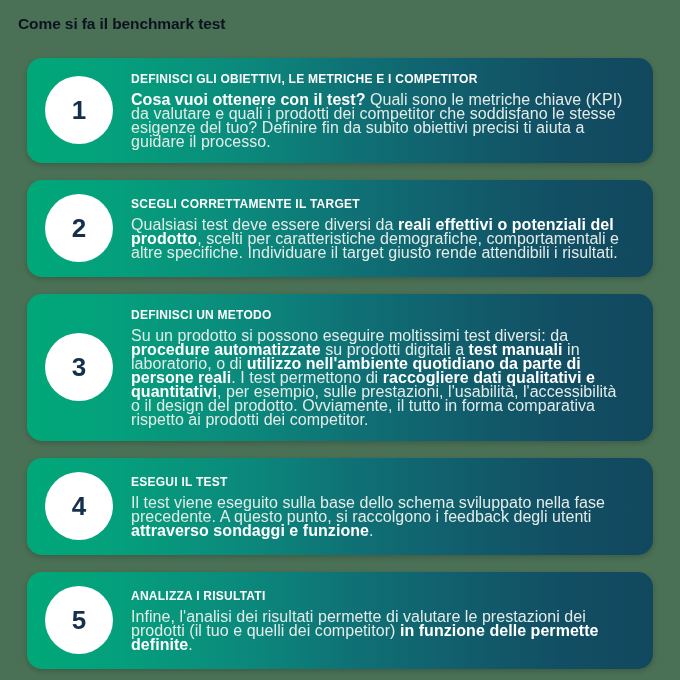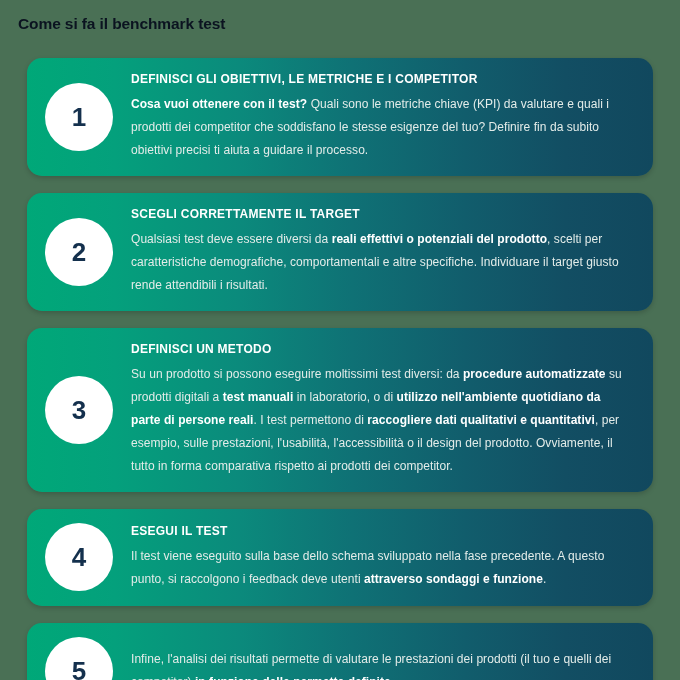--- a/index.html
+++ b/index.html
@@ -87,22 +87,22 @@
     color: #ffffff;
     font-size: 12px;
     font-weight: bold;
     letter-spacing: 0.25px;
     line-height: 17px;
     margin-bottom: 5px;
     text-transform: uppercase;
   }
   .card-body {
     color: #e3ece9;
-    font-size: 12px;
-    line-height: 23px;
+    font-size: 16px;
+    line-height: 14px;
     letter-spacing: 0.05px;
   }
   .card-body b {
     color: #ffffff;
     font-weight: bold;
   }
 </style>
 </head>
 <body>
 
@@ -135,25 +135,26 @@
           <div class="card-heading">DEFINISCI UN METODO</div>
           <div class="card-body"><span>Su un prodotto si possono eseguire moltissimi test diversi: da </span><b>procedure automatizzate</b><span> su prodotti digitali a </span><b>test manuali</b><span> in laboratorio, o di </span><b>utilizzo nell'ambiente quotidiano da parte di persone reali</b><span>. I test permettono di </span><b>raccogliere dati qualitativi e quantitativi</b><span>, per esempio, sulle prestazioni, l'usabilità, l'accessibilità o il design del prodotto. Ovviamente, il tutto in forma comparativa rispetto ai prodotti dei competitor.</span></div>
         </div>
       </div>
       <div class="card">
         <div class="badge-wrap">
           <div class="badge">4</div>
         </div>
         <div class="content">
           <div class="card-heading">ESEGUI IL TEST</div>
-          <div class="card-body"><span>Il test viene eseguito sulla base dello schema sviluppato nella fase precedente. A questo punto, si raccolgono i feedback deve utenti </span><b>attraverso sondaggi e funzione</b><span>.</span></div>
+          <div class="card-body"><span>Il test viene eseguito sulla base dello schema sviluppato nella fase precedente. A questo punto, si raccolgono i feedback degli utenti </span><b>attraverso sondaggi e funzione</b><span>.</span></div>
         </div>
       </div>
       <div class="card">
         <div class="badge-wrap">
           <div class="badge">5</div>
         </div>
         <div class="content">
+          <div class="card-heading">ANALIZZA I RISULTATI</div>
           <div class="card-body"><span>Infine, l'analisi dei risultati permette di valutare le prestazioni dei prodotti (il tuo e quelli dei competitor) </span><b>in funzione delle permette definite</b><span>.</span></div>
         </div>
       </div>
     </div>
 </div>
 
 </body></html>

